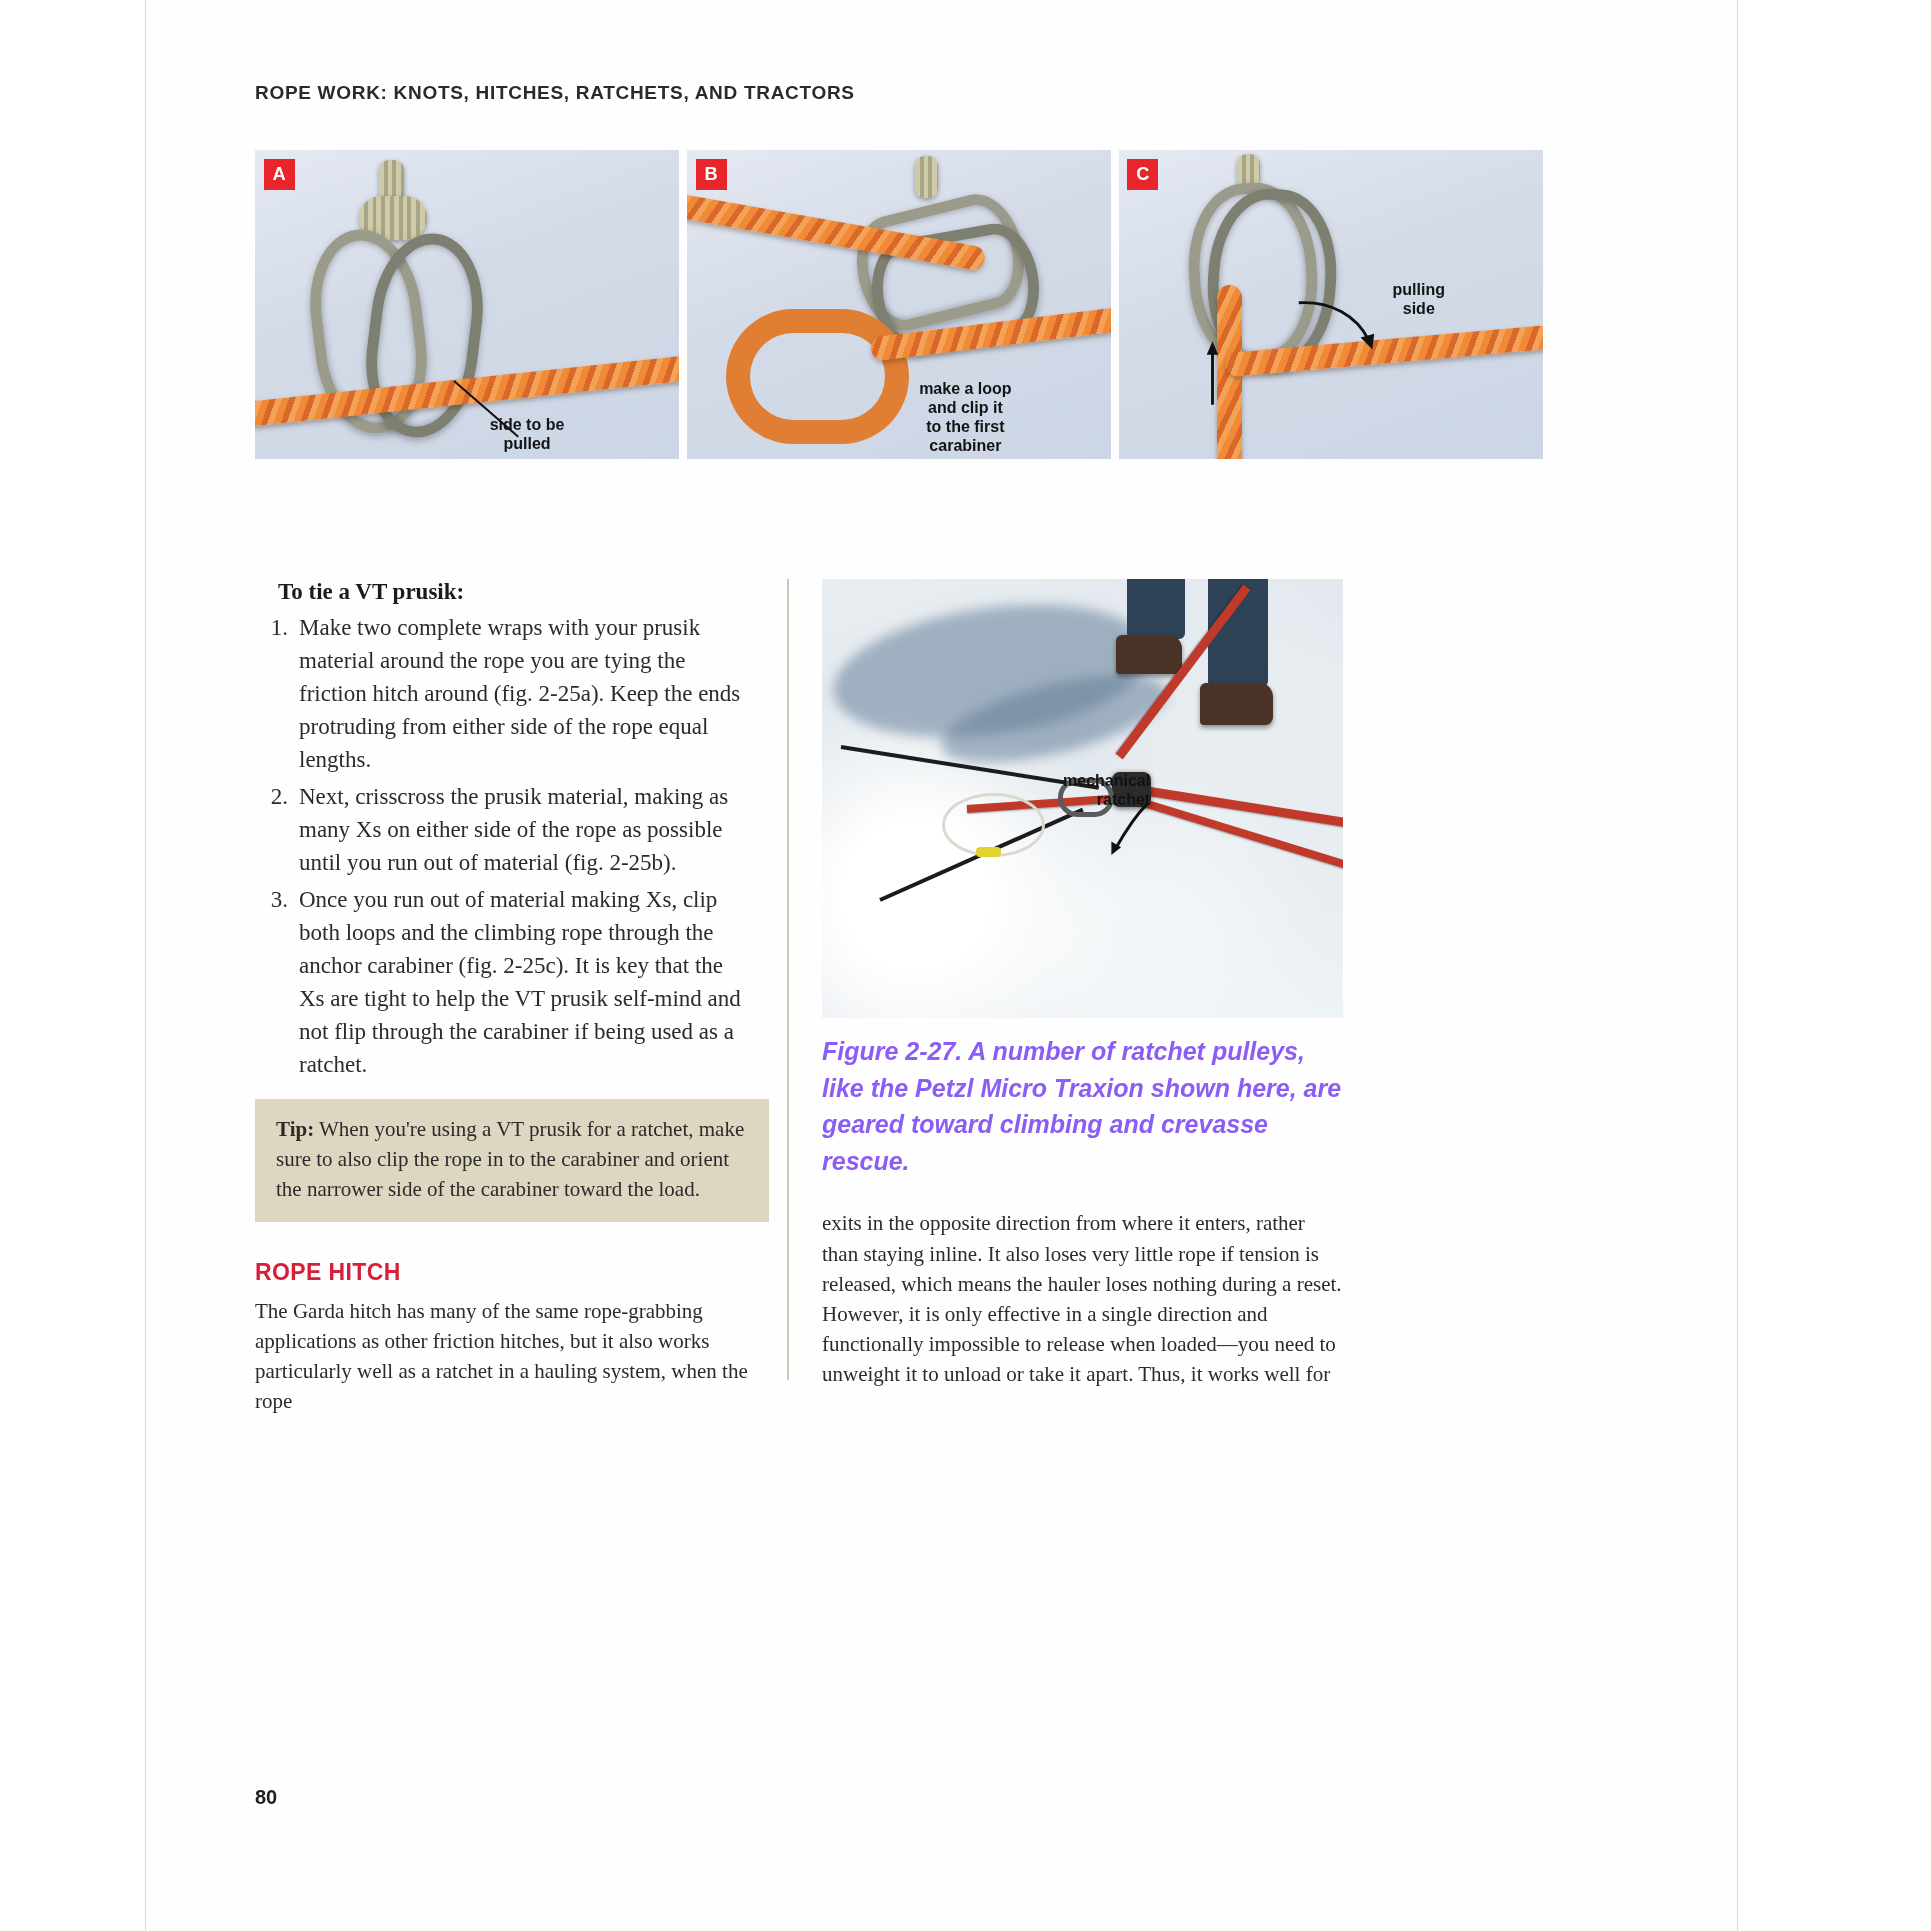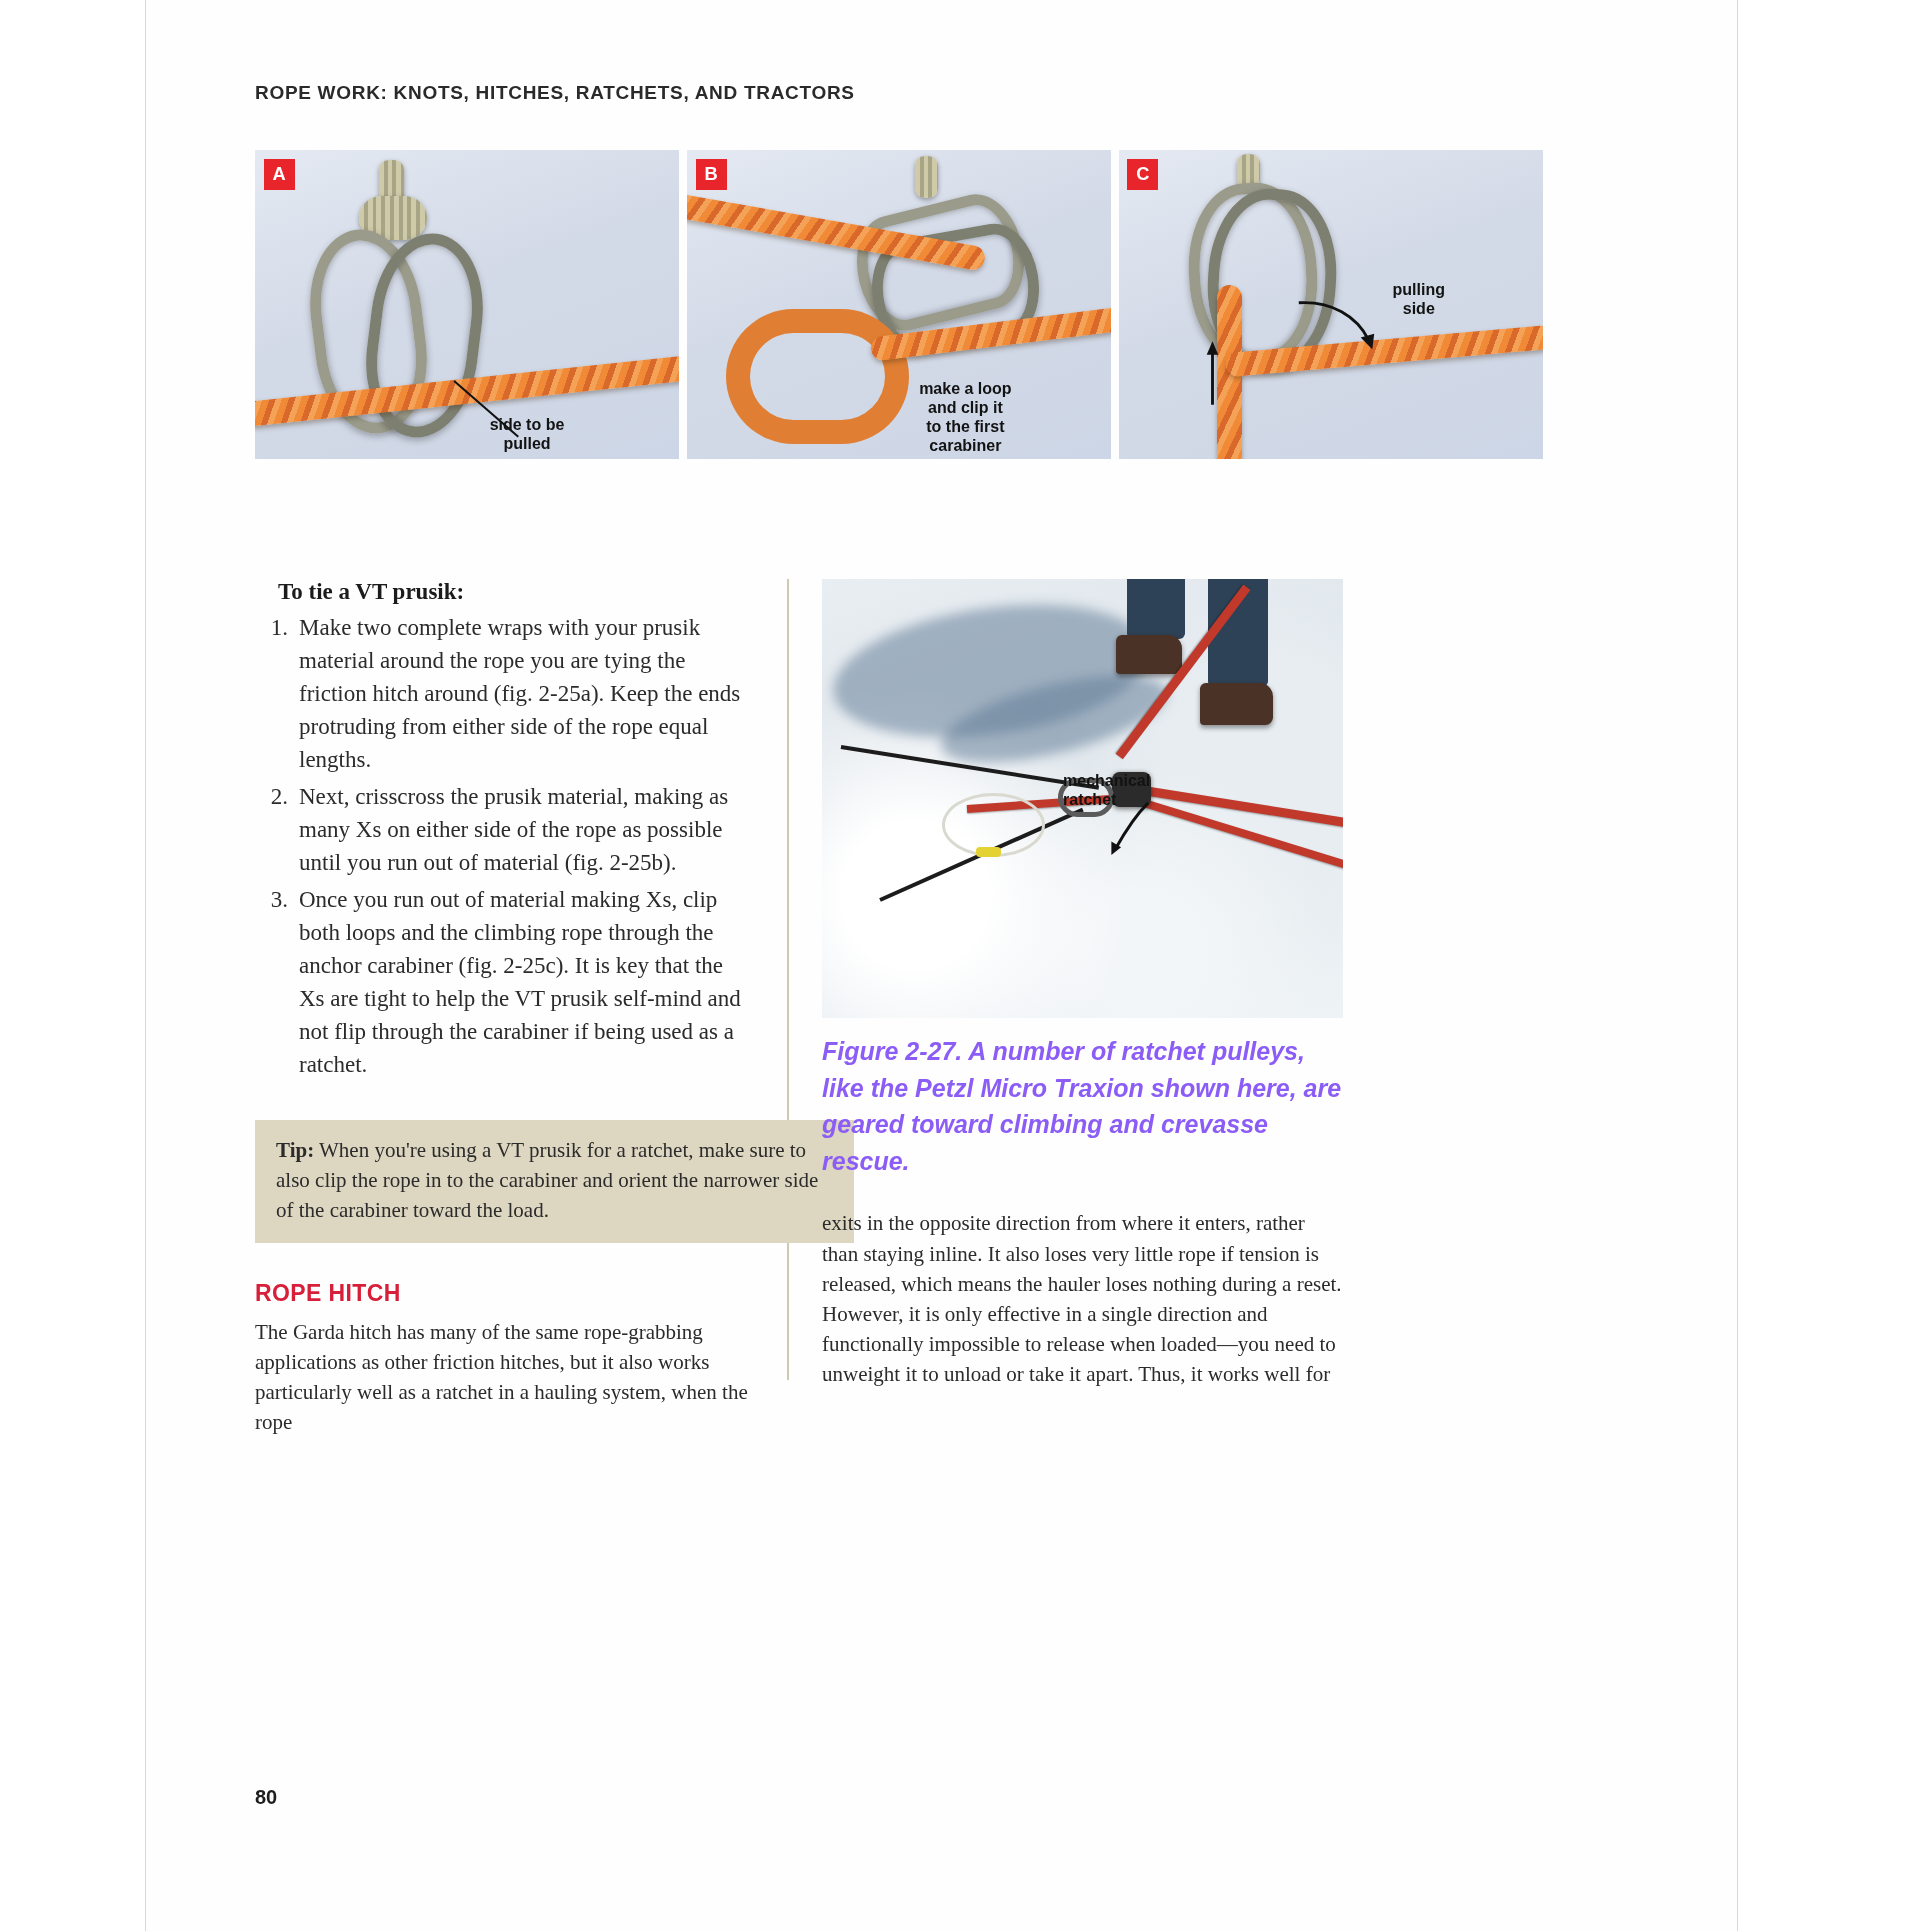--- a/index.html
+++ b/index.html
@@ -141,25 +141,25 @@
     color:#2b2b2b;
   }
   ol.steps li:before{
     content:counter(step) ".";
     position:absolute;left:0;top:0;
     width:33px;text-align:right;
     color:#2b2b2b;
   }
 
   #tip-box{
-    margin-top:39px;
+    margin-top:18px;
     background:#ddd6c0;
     padding:15.4px 21px 17.4px 21px;
     box-sizing:border-box;
-    width:599px;
+    width:514px;
   }
   #tip-box p{
     margin:0;
     font-size:21px;
     line-height:1.44;
     color:#2b2b2b;
   }
   #tip-box b{font-weight:bold;}
 
   #garda-head{
@@ -200,21 +200,21 @@
     box-shadow:0 2.9px 5.8px rgba(0,0,0,.4);}
   .pants{position:absolute;background:#2e4257;border-radius:5.8px;}
   #fig227-note{
     position:absolute;
     left:241px; top:193px;
     font-family:"Liberation Sans", sans-serif;
     font-weight:bold;
     font-size:16px;
     line-height:1.18;
     color:#121212;
-    text-align:left;
+    text-align:right;
     white-space:pre-line;
     z-index:8;
   }
   #fig227-caption{
     margin-top:15.4px;
     font-family:"Liberation Sans", sans-serif;
     font-style:italic;
     font-weight:bold;
     font-size:25px;
     line-height:1.46;

